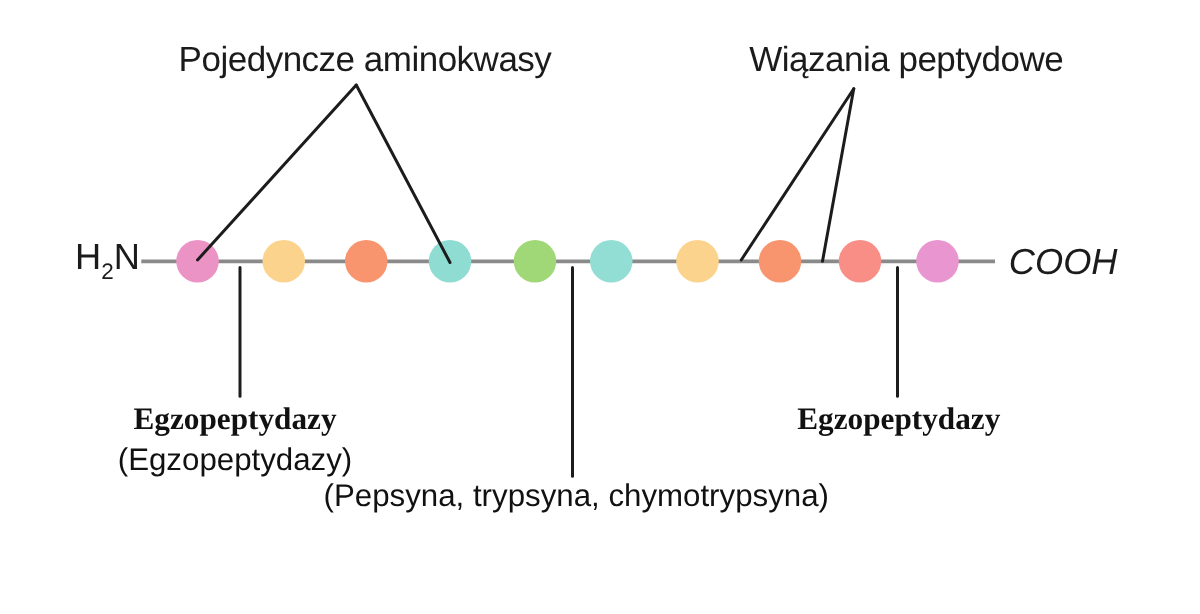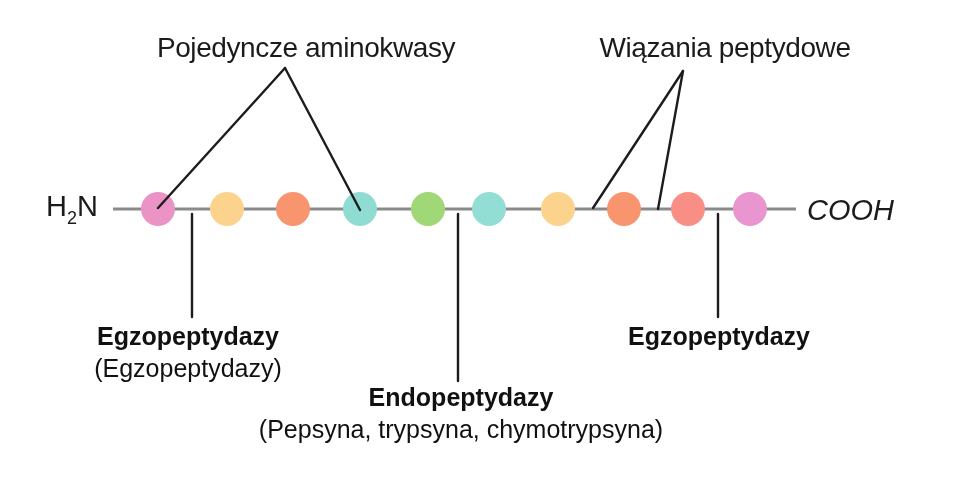--- a/index.html
+++ b/index.html
@@ -33,21 +33,21 @@
   .terminus .sub {
     font-size: 18px;
     position: relative;
     top: 8px;
   }
   .caption {
     font-size: 25px;
     line-height: 32px;
     color: #111111;
   }
-  .caption .cap-title { font-weight: bold; }
+  .caption .cap-title { font-weight: bold; font-family: Liberation Serif, serif; }
 </style>
 </head>
 <body>
 
 <div class="canvas">
 
   <svg class="diagram-svg" viewBox="0 0 960 491" xmlns="http://www.w3.org/2000/svg">
       <line x1="113" y1="209" x2="796" y2="209" stroke="#8a8a8a" stroke-width="3"></line>
       <circle cx="158" cy="209" r="17" fill="#ec93c6"></circle>
       <circle cx="227" cy="209" r="17" fill="#fcd38c"></circle>
@@ -61,35 +61,34 @@
       <circle cx="750" cy="209" r="17" fill="#e995cf"></circle>
       <line x1="285" y1="68" x2="158" y2="208" stroke="#1c1c1c" stroke-width="2.4" stroke-linecap="round"></line>
       <line x1="285" y1="68" x2="360" y2="210" stroke="#1c1c1c" stroke-width="2.4" stroke-linecap="round"></line>
       <line x1="683" y1="71" x2="593" y2="208" stroke="#1c1c1c" stroke-width="2.4" stroke-linecap="round"></line>
       <line x1="683" y1="71" x2="658" y2="209" stroke="#1c1c1c" stroke-width="2.4" stroke-linecap="round"></line>
       <line x1="192" y1="214" x2="192" y2="317" stroke="#1c1c1c" stroke-width="2.4" stroke-linecap="round"></line>
       <line x1="458" y1="214" x2="458" y2="381" stroke="#1c1c1c" stroke-width="2.4" stroke-linecap="round"></line>
       <line x1="718" y1="214" x2="718" y2="317" stroke="#1c1c1c" stroke-width="2.4" stroke-linecap="round"></line>
     </svg>
 
-  <div class="label top-title centered" style="left:306px; top:34px;">Pojedyncze aminokwasy</div>
+  <div class="label top-title centered" style="left:292px; top:34px;">Pojedyncze aminokwasy</div>
 
   <div class="label top-title centered" style="left:697px; top:34px;margin-left:28px;">Wiązania peptydowe</div>
 
-  <div class="label terminus" style="left:46px; top:192px;"><span>H</span><span class="sub">2</span><span>N</span></div>
+  <div class="label terminus" style="left:60px; top:192px;"><span>H</span><span class="sub">2</span><span>N</span></div>
 
   <div class="label terminus" style="left:807px; top:196px;font-style:italic;">COOH</div>
 
   <div class="label caption centered" style="left:188px; top:320px;">
     <div class="cap-title">Egzopeptydazy</div>
     <div class="cap-sub">(Egzopeptydazy)</div>
   </div>
 
   <div class="label caption centered" style="left:461px; top:381px;">
-    <div class="cap-title">Endopeptydazy</div>
     <div class="cap-sub">(Pepsyna, trypsyna, chymotrypsyna)</div>
   </div>
 
   <div class="label caption centered" style="left:719px; top:320px;">
     <div class="cap-title">Egzopeptydazy</div>
   </div>
 
 </div>
 
 </body></html>

